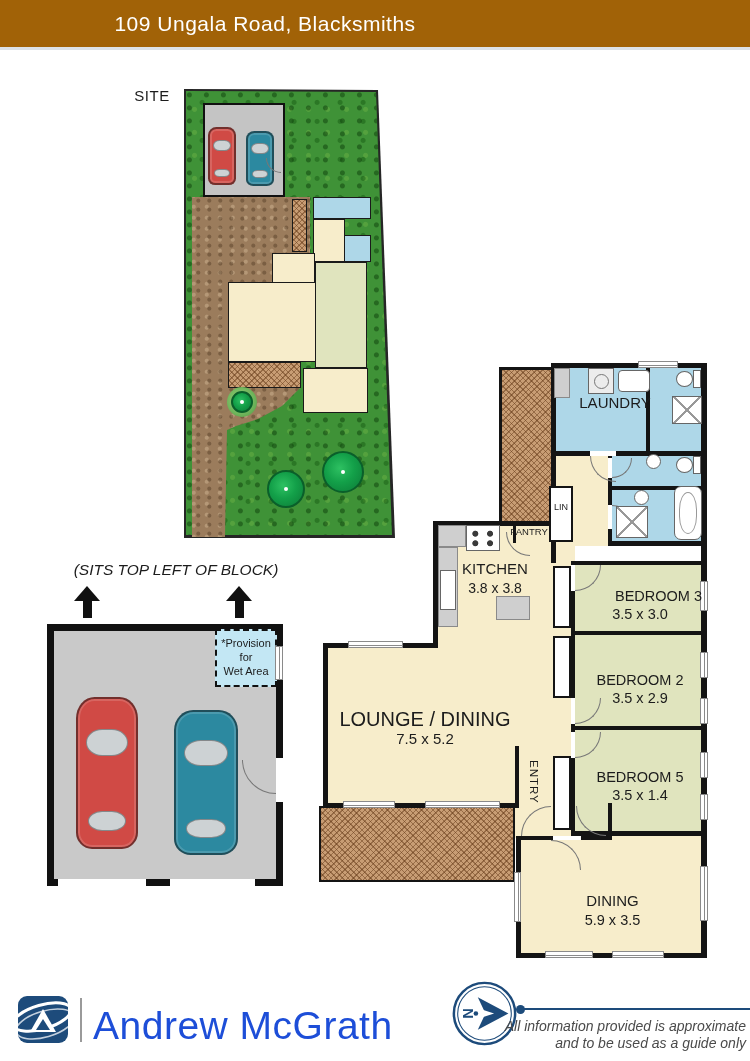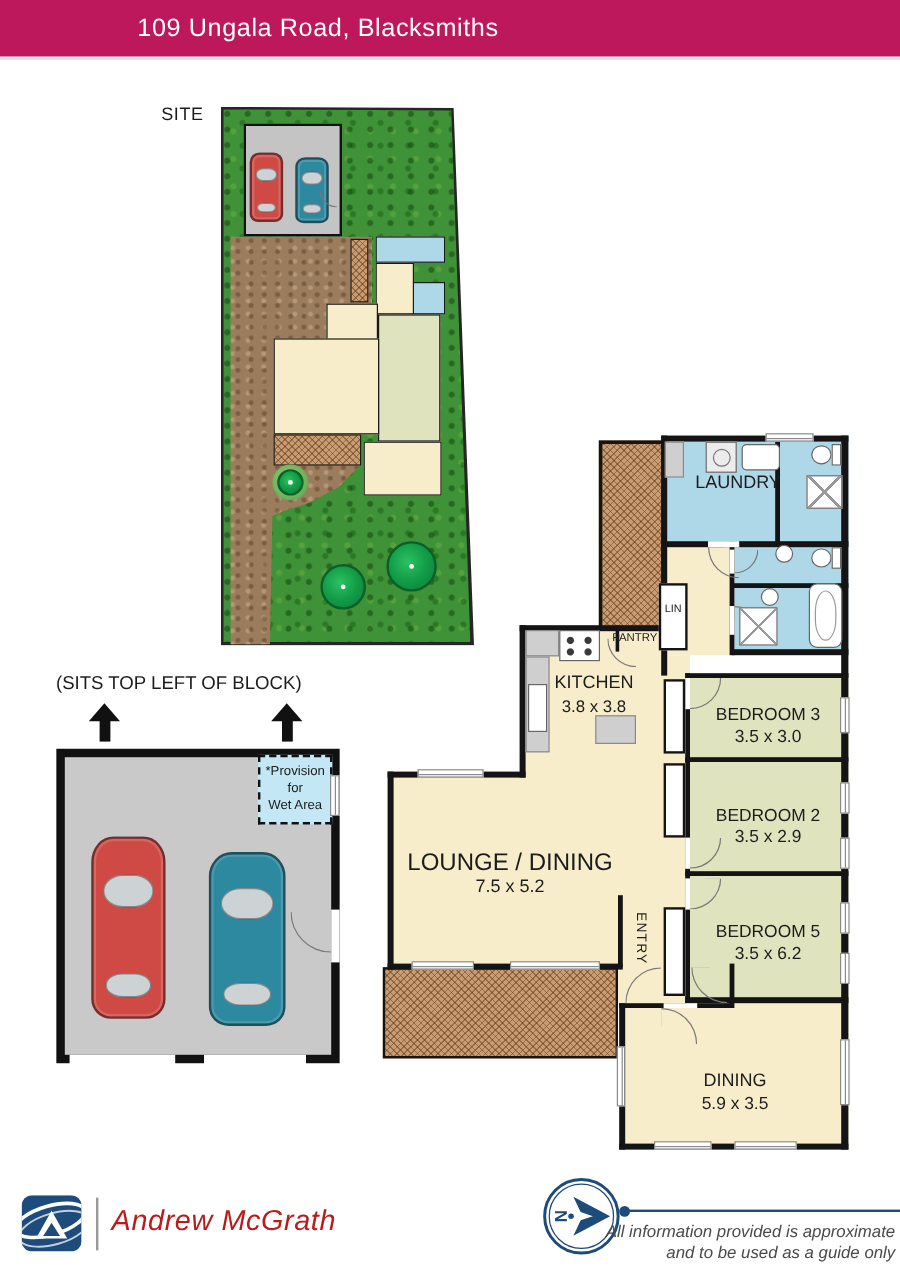--- a/index.html
+++ b/index.html
@@ -1,20 +1,20 @@
 <!DOCTYPE html>
 <html><head>
 <meta charset="utf-8">
 <style>
   html,body{margin:0;padding:0;background:#fff;}
   .page{position:relative;width:750px;height:1061px;background:#fff;overflow:hidden;
         font-family:"Liberation Sans",sans-serif;color:#1c1c1c;}
   .abs{position:absolute;}
   
-  .header{position:absolute;left:0;top:0;width:750px;height:47px;background:#be185d;border-bottom:3px solid #dde2e8;}
+  .header{position:absolute;left:0;top:0;width:750px;height:47px;background:#a16207;border-bottom:3px solid #dde2e8;}
   .header-title{position:absolute;left:0;top:0;width:530px;height:47px;line-height:47px;text-align:center;
                 color:#fff;font-size:21px;letter-spacing:.5px;}
   
   .grass{background-color:#3f9237;background-image:
     radial-gradient(circle at 20% 30%, rgba(18,70,14,.55) 0 2px, transparent 3px),
     radial-gradient(circle at 70% 60%, rgba(24,92,20,.5) 0 2px, transparent 3px),
     radial-gradient(circle at 45% 80%, rgba(110,180,70,.45) 0 2px, transparent 3px);
     background-size:17px 13px,23px 19px,19px 23px;}
   .dirt{background-color:#9b7c5c;background-image:
     radial-gradient(circle at 30% 40%, rgba(60,38,18,.35) 0 1.5px, transparent 2.5px),
@@ -109,21 +109,21 @@
     <div class="mini cream" style="left:44px;top:193px;width:88px;height:80px;"></div>
     <div class="mini xhatch" style="left:44px;top:273px;width:73px;height:26px;"></div>
     <div class="mini cream" style="left:119px;top:279px;width:65px;height:45px;"></div>
 
     <div class="bush" style="left:43px;top:298px;width:30px;height:30px;"></div>
     <div class="tree" style="left:47px;top:302px;width:22px;height:22px;"></div>
     <div class="tree" style="left:83px;top:381px;width:38px;height:38px;"></div>
     <div class="tree" style="left:138px;top:362px;width:42px;height:42px;"></div>
   </div>
 
-  <div class="abs rlabel" style="left:29px;top:561px;width:240px;font-size:15.5px;">(SITS TOP LEFT OF BLOCK)</div>
+  <div class="abs rlabel" style="left:56px;top:561px;width:240px;font-size:15.5px;font-style:italic;">(SITS TOP LEFT OF BLOCK)</div>
   <div class="arrow" style="left:74px;top:586px;">
     <div class="head"></div>
       <div class="stem"></div>
   </div>
   <div class="arrow" style="left:226px;top:586px;">
     <div class="head"></div>
       <div class="stem"></div>
   </div>
 
   <div class="abs" style="left:47px;top:624px;width:236px;height:262px;background:#c9c9c9;border:7px solid #111;box-sizing:border-box;"></div>
@@ -246,26 +246,26 @@
   <div class="counter" style="left:438px;top:547px;width:20px;height:80px;"></div>
   <div class="fx stove" style="left:466px;top:525px;width:34px;height:26px;"></div>
   <div class="fx" style="left:440px;top:570px;width:16px;height:40px;"></div>
   <div class="counter" style="left:496px;top:596px;width:34px;height:24px;"></div>
 
   <div class="rlabel" style="left:560px;top:394px;width:110px;font-size:15px;">LAUNDRY</div>
   <div class="rlabel" style="left:445px;top:560px;width:100px;font-size:15px;">KITCHEN</div>
   <div class="rlabel" style="left:445px;top:580px;width:100px;font-size:14px;">3.8 x 3.8</div>
   <div class="rlabel" style="left:505px;top:527px;width:48px;font-size:9.5px;">PANTRY</div>
   <div class="rlabel" style="left:549px;top:502px;width:24px;font-size:9px;">LIN</div>
-  <div class="rlabel" style="left:578px;top:588px;width:124px;">BEDROOM 3</div>
+  <div class="rlabel" style="left:578px;top:588px;width:124px;text-align:right;">BEDROOM 3</div>
   <div class="rlabel" style="left:578px;top:606px;width:124px;">3.5 x 3.0</div>
   <div class="rlabel" style="left:578px;top:672px;width:124px;">BEDROOM 2</div>
   <div class="rlabel" style="left:578px;top:690px;width:124px;">3.5 x 2.9</div>
   <div class="rlabel" style="left:578px;top:769px;width:124px;">BEDROOM 5</div>
-  <div class="rlabel" style="left:578px;top:787px;width:124px;">3.5 x 6.2</div>
+  <div class="rlabel" style="left:578px;top:787px;width:124px;">3.5 x 1.4</div>
   <div class="rlabel" style="left:335px;top:708px;width:180px;font-size:20px;text-align:center;">LOUNGE / DINING</div>
   <div class="rlabel" style="left:335px;top:730px;width:180px;font-size:15px;">7.5 x 5.2</div>
   <div class="flabel" style="left:528px;top:760px;height:68px;writing-mode:vertical-rl;font-size:11.5px;letter-spacing:1px;color:#1c1c1c;">ENTRY</div>
   <div class="rlabel" style="left:540px;top:892px;width:145px;font-size:15px;">DINING</div>
   <div class="rlabel" style="left:540px;top:912px;width:145px;">5.9 x 3.5</div>
 
   <svg class="abs" style="left:18px;top:996px;" width="50" height="47" viewBox="0 0 50 47">
     <defs>
         <clipPath id="lg">
           <rect x="0" y="0" width="50" height="47" rx="9"></rect>
@@ -273,21 +273,21 @@
       </defs>
     <rect x="0" y="0" width="50" height="47" rx="9" fill="#1d4b7b"></rect>
     <g clip-path="url(#lg)">
       <ellipse cx="24" cy="21" rx="30" ry="12" fill="none" stroke="#ffffff" stroke-width="3" transform="rotate(-16 24 21)"></ellipse>
       <ellipse cx="27" cy="28" rx="30" ry="13" fill="none" stroke="#dfe6ee" stroke-width="1.6" opacity=".85" transform="rotate(-16 27 28)"></ellipse>
       <path d="M25 13 L38 36 H12 Z" fill="#ffffff"></path>
       <path d="M25 23 L32 34 H18 Z" fill="#1d4b7b"></path>
     </g>
   </svg>
   <div class="abs" style="left:80px;top:998px;width:1.5px;height:44px;background:#9a9a9a;"></div>
-  <div class="abs" style="left:93px;top:1004px;font-size:24px;color:#b91c1c;letter-spacing:.5px;font-style:italic;">Andrew McGrath</div>
+  <div class="abs" style="left:93px;top:1004px;font-size:39px;color:#1d4ed8;letter-spacing:.5px;">Andrew McGrath</div>
 
   <svg class="abs" style="left:451px;top:980px;" width="67" height="67" viewBox="0 0 70 70">
     <circle cx="35" cy="35" r="32" fill="#ffffff" stroke="#1d4b7b" stroke-width="2.6"></circle>
     <circle cx="35" cy="35" r="28" fill="none" stroke="#1d4b7b" stroke-width="1.1"></circle>
     <text transform="translate(16 35) rotate(90)" text-anchor="middle" dominant-baseline="middle" font-family="Liberation Sans, sans-serif" font-size="15" font-weight="bold" fill="#1d4b7b">N</text>
     <circle cx="26" cy="35" r="2.4" fill="#1d4b7b"></circle>
     <path d="M28 18 L60 35 L28 52 L36 35 Z" fill="#1d4b7b"></path>
     <path d="M33 31 L45 35 L33 39 Z" fill="#ffffff"></path>
   </svg>
   <div class="abs" style="left:516px;top:1005px;width:9px;height:9px;border-radius:50%;background:#1d4b7b;"></div>

